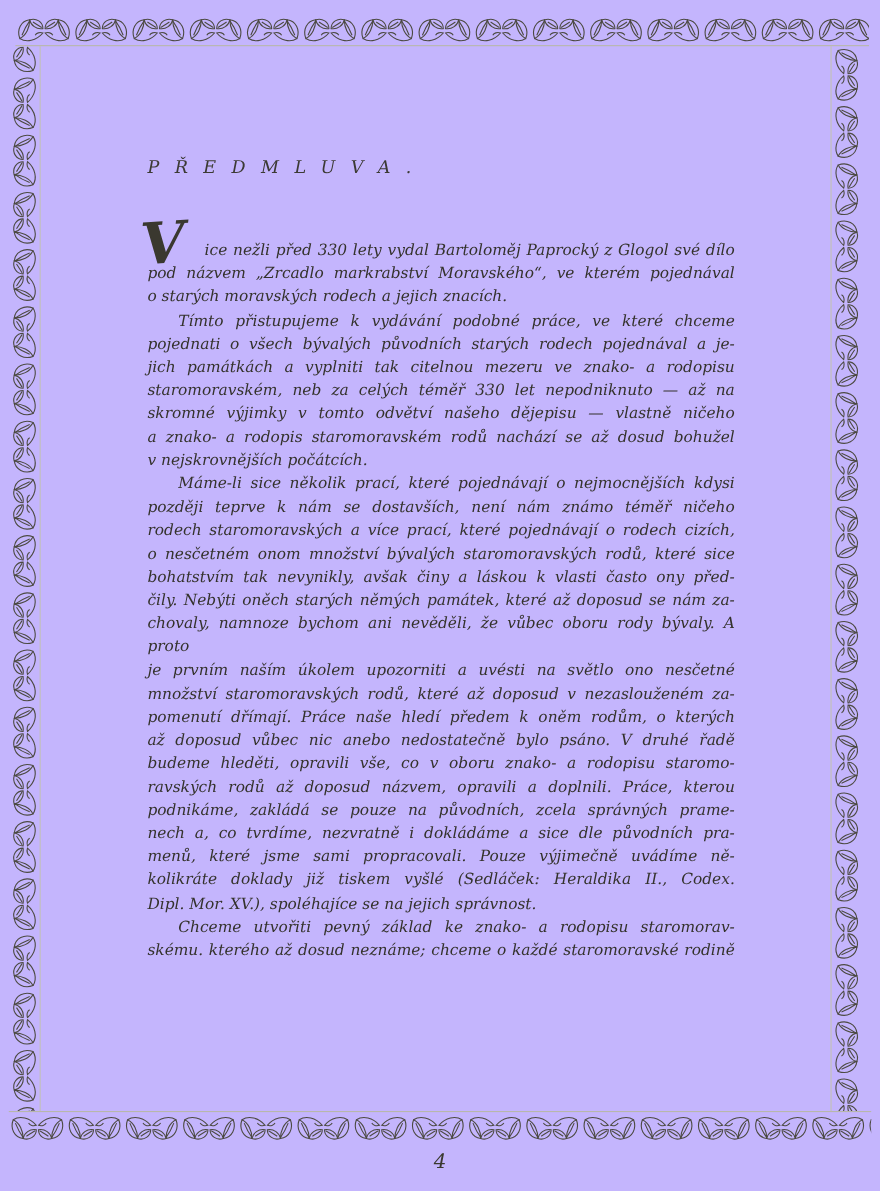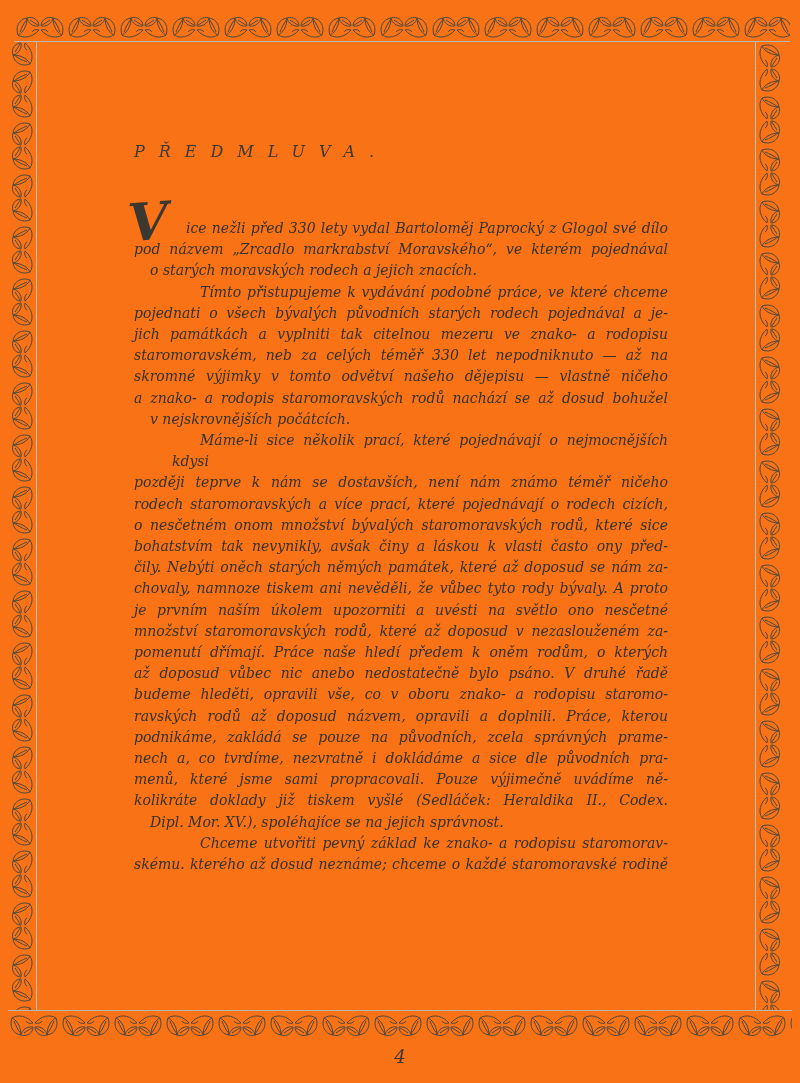--- a/index.html
+++ b/index.html
@@ -1,19 +1,19 @@
 <!DOCTYPE html>
 <html><head>
 <meta charset="utf-8">
 <style>
   html,body{margin:0;padding:0;background:#e8e8e4;}
   .page{
     position:relative;
     width:800px;height:1083px;
-    background:#f97316;
+    background:#c4b5fd;
     overflow:hidden;
     font-family:"DejaVu Serif", serif;
     color:#35332e;
   }
   
   .border-strip{
     position:absolute;
     display:flex;
     overflow:hidden;
     align-items:center;
@@ -49,22 +49,22 @@
   .paragraph{position:relative;margin:0;}
   .line{
     font-style:italic;
     font-size:14px;
     line-height:21.2px;
     text-align:justify;
     text-align-last:justify;
     white-space:normal;
     color:#34322c;
   }
-  .line.lastline{text-align-last:left;margin-left:16px;}
-  .line.indent{text-indent:28px;margin-left:38px;}
+  .line.lastline{text-align-last:left;}
+  .line.indent{text-indent:28px;}
   .line.dc-first{padding-left:52px;}
   .drop-cap{
     position:absolute;
     left:-6px;top:-22px;
     font-size:52px;
     line-height:1;
     font-style:italic;
     font-weight:bold;
     color:#3a382f;
     transform:rotate(-4deg);
@@ -1333,31 +1333,31 @@
           <div class="line dc-first">ice nežli před 330 lety vydal Bartoloměj Paprocký z Glogol své dílo</div>
           <div class="line">pod názvem „Zrcadlo markrabství Moravského“, ve kterém pojednával</div>
           <div class="line lastline">o starých moravských rodech a jejich znacích.</div>
         </div>
         <div class="paragraph">
           <div class="line indent">Tímto přistupujeme k vydávání podobné práce, ve které chceme</div>
           <div class="line">pojednati o všech bývalých původních starých rodech pojednával a je-</div>
           <div class="line">jich památkách a vyplniti tak citelnou mezeru ve znako- a rodopisu</div>
           <div class="line">staromoravském, neb za celých téměř 330 let nepodniknuto — až na</div>
           <div class="line">skromné výjimky v tomto odvětví našeho dějepisu — vlastně ničeho</div>
-          <div class="line">a znako- a rodopis staromoravských rodů nachází se až dosud bohužel</div>
+          <div class="line">a znako- a rodopis staromoravském rodů nachází se až dosud bohužel</div>
           <div class="line lastline">v nejskrovnějších počátcích.</div>
         </div>
         <div class="paragraph">
           <div class="line indent">Máme-li sice několik prací, které pojednávají o nejmocnějších kdysi</div>
           <div class="line">později teprve k nám se dostavších, není nám známo téměř ničeho</div>
           <div class="line">rodech staromoravských a více prací, které pojednávají o rodech cizích,</div>
           <div class="line">o nesčetném onom množství bývalých staromoravských rodů, které sice</div>
           <div class="line">bohatstvím tak nevynikly, avšak činy a láskou k vlasti často ony před-</div>
           <div class="line">čily. Nebýti oněch starých němých památek, které až doposud se nám za-</div>
-          <div class="line">chovaly, namnoze tiskem ani nevěděli, že vůbec tyto rody bývaly. A proto</div>
+          <div class="line">chovaly, namnoze bychom ani nevěděli, že vůbec oboru rody bývaly. A proto</div>
           <div class="line">je prvním naším úkolem upozorniti a uvésti na světlo ono nesčetné</div>
           <div class="line">množství staromoravských rodů, které až doposud v nezaslouženém za-</div>
           <div class="line">pomenutí dřímají. Práce naše hledí předem k oněm rodům, o kterých</div>
           <div class="line">až doposud vůbec nic anebo nedostatečně bylo psáno. V druhé řadě</div>
           <div class="line">budeme hleděti, opravili vše, co v oboru znako- a rodopisu staromo-</div>
           <div class="line">ravských rodů až doposud názvem, opravili a doplnili. Práce, kterou</div>
           <div class="line">podnikáme, zakládá se pouze na původních, zcela správných prame-</div>
           <div class="line">nech a, co tvrdíme, nezvratně i dokládáme a sice dle původních pra-</div>
           <div class="line">menů, které jsme sami propracovali. Pouze výjimečně uvádíme ně-</div>
           <div class="line">kolikráte doklady již tiskem vyšlé (Sedláček: Heraldika II., Codex.</div>

